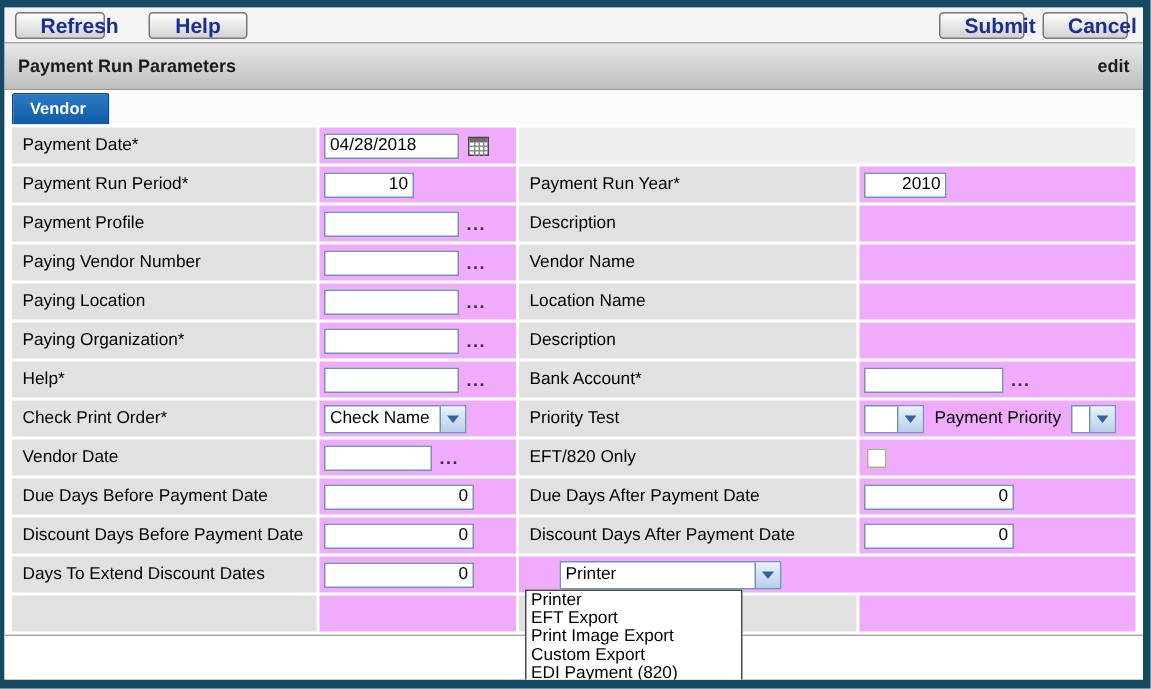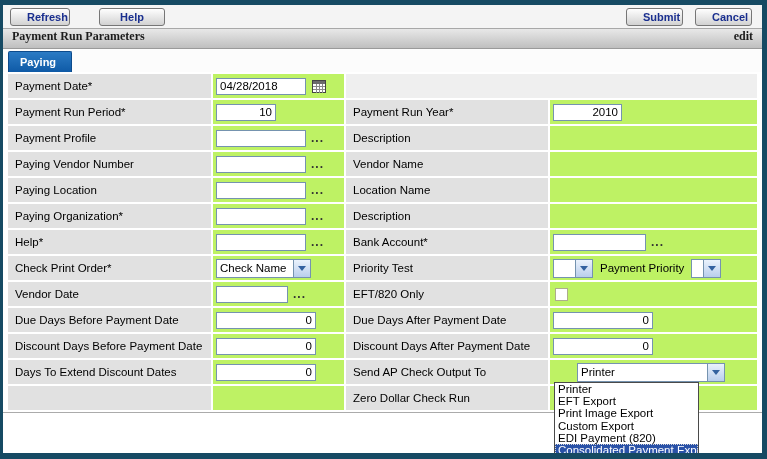--- a/index.html
+++ b/index.html
@@ -12,64 +12,64 @@
   .inner {
     position: absolute; left: 3px; top: 5px; right: 5px; bottom: 6px;
     background: #ffffff; overflow: hidden; display: flex; flex-direction: column;
   }
   
   .toolbar {
     height: 23px; background: #F4F4F4; display: flex; align-items: center;
     padding: 0 7px; flex: none;
   }
   .btn {
-    font-family: "Liberation Sans", sans-serif; font-size: 11px; font-weight: bold;
+    font-family: "Liberation Sans", sans-serif; font-size: 14px; font-weight: bold;
     color: #1A2F8F; background: linear-gradient(#FEFEFE, #D2D2D2);
     border: 1px solid #767676; border-radius: 3px; height: 18px;
     padding: 0 16px; cursor: pointer; text-align: center;
   }
   .btn-refresh { width: 60px; }
   .btn-help   { width: 66px; margin-left: 29px; }
   .btn-submit { width: 57px; margin-left: auto; }
   .btn-cancel { width: 57px; margin-left: 12px; margin-right: 3px; }
   
   .titlebar {
-    height: 21px; flex: none;
+    height: 32px; flex: none;
     background: linear-gradient(#E8E8E8, #BFBFBF);
     border-top: 1px solid #A8A8A8; border-bottom: 1px solid #9A9A9A;
-    display: flex; padding: 0 9px;
-    font-size: 12px; font-weight: bold; color: #1B1B1B; font-family: Liberation Serif, serif;
+    display: flex; align-items: center; padding: 0 9px;
+    font-size: 12px; font-weight: bold; color: #1B1B1B;
   }
   .titlebar .mode { margin-left: auto; font-size: 12px; font-weight: bold; color: #1B1B1B; }
   
   .tabrow { height: 23px; flex: none; background: #FCFCFC; display: flex; align-items: flex-end; padding-left: 5px; }
   .tab {
     background: linear-gradient(#2B7BC4, #0F5AA6); color: #fff;
     font-size: 11px; font-weight: bold; padding: 4px 15px 4px 11px;
     border: 1px solid #0C4B8C; border-bottom: none; border-radius: 2px 2px 0 0;
     cursor: pointer;
   }
   
   .formarea { flex: 1; background: #fff; padding: 2px 5px 0 5px; display: flex; flex-direction: column; }
   .frow { display: flex; height: 24px; margin-bottom: 2px; flex: none; }
   .cell { display: flex; align-items: center; font-size: 11.5px; color: #000; }
   .lab  { background: #E1E1E1; padding-left: 7px; }
   .lab.l { width: 203px; margin-right: 2px; flex: none; }
-  .fld  { background: #bef264; padding-left: 3px; }
+  .fld  { background: #f0abfc; padding-left: 3px; }
   .fld.l { width: 131px; margin-right: 2px; flex: none; }
-  .lab.r { width: 202px; margin-right: 2px; flex: none; text-align: right; }
+  .lab.r { width: 225px; margin-right: 2px; flex: none; text-align: right; }
   .fld.r { flex: 1; }
   .merged { flex: 1; background: #EFEFEF; }
   
   .tbox {
     height: 17px; border: 1px solid #7593AF; background: #fff;
     font-family: "Liberation Sans", sans-serif; font-size: 11.5px; padding: 0 3px;
   }
   .num { text-align: right; }
-  .w90 { width: 90px; } .w60 { width: 60px; } .w55 { width: 69px; }
+  .w90 { width: 90px; } .w60 { width: 60px; } .w55 { width: 55px; }
   .w72 { width: 72px; } .w93 { width: 93px; } .w100 { width: 100px; }
   .dots {
     margin-left: 5px; font-weight: bold; font-size: 12px; color: #333;
     letter-spacing: 1px; line-height: 8px; cursor: pointer; user-select: none;
   }
   .calico { margin-left: 6px; cursor: pointer; display: inline-flex; }
   
   .sel {
     display: flex; align-items: stretch; height: 19px; background: #fff;
     border: 1px solid #7593AF; cursor: pointer;
@@ -113,21 +113,21 @@
       <button class="btn btn-submit">Submit</button>
       <button class="btn btn-cancel">Cancel</button>
     </div>
 
     <div class="titlebar">
       <span>Payment Run Parameters</span>
       <span class="mode">edit</span>
     </div>
 
     <div class="tabrow">
-      <div class="tab">Paying</div>
+      <div class="tab">Vendor</div>
     </div>
 
     <div class="formarea">
 
       <div class="frow">
         <div class="cell lab l">Payment Date*</div>
         <div class="cell fld l">
           <input class="tbox w90" value="04/28/2018" style="">
           <span class="calico">
             <svg width="14" height="13" viewBox="0 0 14 13">
@@ -264,21 +264,20 @@
         <div class="cell fld r">
           <input class="tbox num w100" value="0" style="">
         </div>
       </div>
 
       <div class="frow">
         <div class="cell lab l">Days To Extend Discount Dates</div>
         <div class="cell fld l">
           <input class="tbox num w100" value="0" style="">
         </div>
-        <div class="cell lab r">Send AP Check Output To</div>
         <div class="cell fld r">
           <div class="combo-wrap">
             <div class="sel selw148">
               <span class="txt">Printer</span>
               <span class="arr">
                   <span class="tri"></span>
                 </span>
             </div>
             <div class="ddlist">
               <div class="opt">Printer</div>

